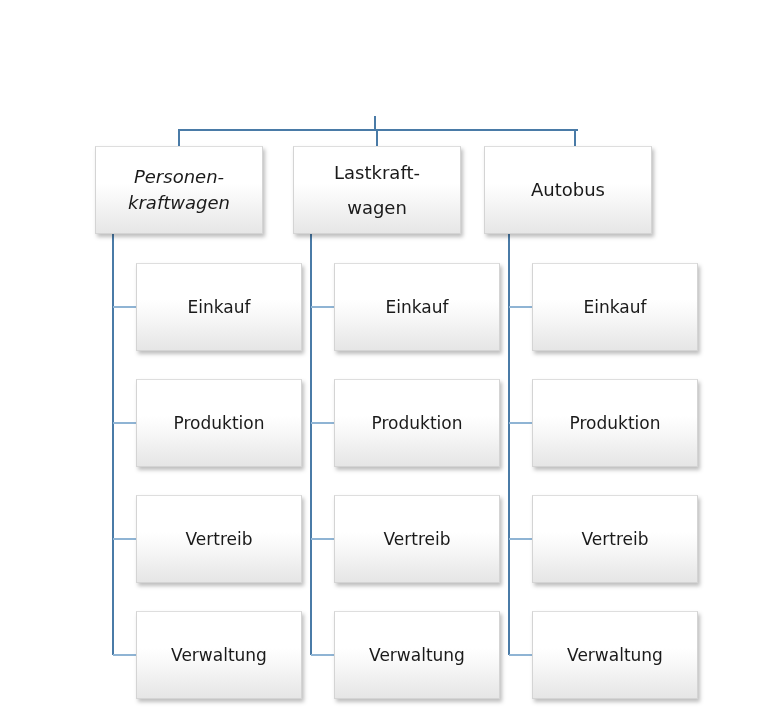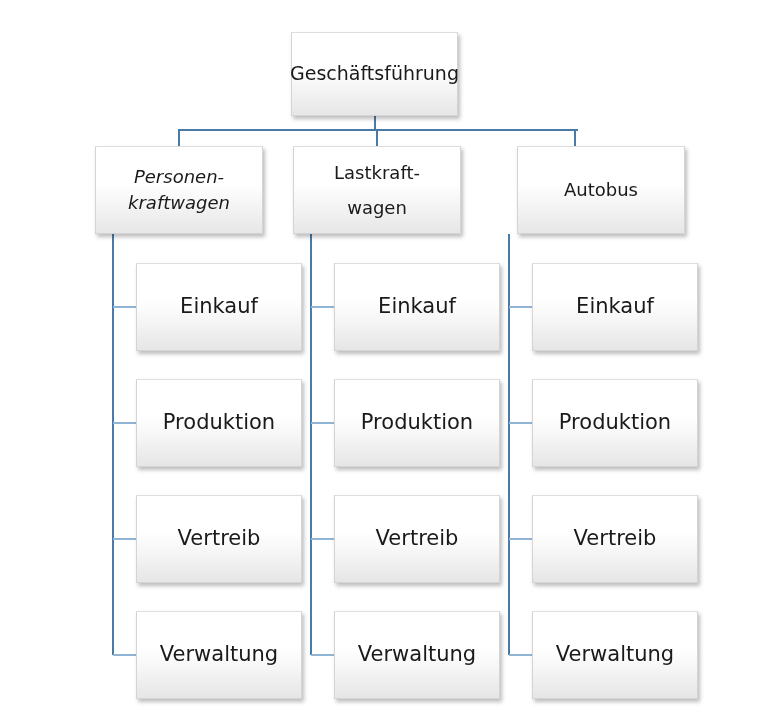--- a/index.html
+++ b/index.html
@@ -56,21 +56,21 @@
     line-height: 1.25;
   }
   .node-division {
     font-size: 18px;
     line-height: 1.45;
   }
   .node-division.loose {
     line-height: 1.95;
   }
   .node-leaf {
-    font-size: 21px;
+    font-size: 17px;
     line-height: 1.3;
   }
 </style>
 </head>
 <body>
 
 <div id="chart-root">
 
   <svg id="connector-layer" viewBox="0 0 777 726" width="777" height="726" aria-hidden="true">
       <line x1="375" y1="116" x2="375" y2="130" stroke="#4a7ba7" stroke-width="1.6" shape-rendering="crispEdges"></line>
@@ -88,34 +88,31 @@
       <line x1="311" y1="539" x2="334" y2="539" stroke="#8fb4d4" stroke-width="1.6" shape-rendering="crispEdges"></line>
       <line x1="311" y1="655" x2="334" y2="655" stroke="#8fb4d4" stroke-width="1.6" shape-rendering="crispEdges"></line>
       <line x1="575" y1="130" x2="575" y2="146" stroke="#4a7ba7" stroke-width="1.6" shape-rendering="crispEdges"></line>
       <line x1="509" y1="234" x2="509" y2="655" stroke="#4a7ba7" stroke-width="1.6" shape-rendering="crispEdges"></line>
       <line x1="509" y1="307" x2="532" y2="307" stroke="#8fb4d4" stroke-width="1.6" shape-rendering="crispEdges"></line>
       <line x1="509" y1="423" x2="532" y2="423" stroke="#8fb4d4" stroke-width="1.6" shape-rendering="crispEdges"></line>
       <line x1="509" y1="539" x2="532" y2="539" stroke="#8fb4d4" stroke-width="1.6" shape-rendering="crispEdges"></line>
       <line x1="509" y1="655" x2="532" y2="655" stroke="#8fb4d4" stroke-width="1.6" shape-rendering="crispEdges"></line>
     </svg>
 
-  <div class="node node-root" style="left:291px; top:32px; width:167px; height:84px;">
-    <span class="node-label">Geschäftsführung</span>
-  </div>
 
   <div id="division-layer">
       <div class="node node-division" style="left: 95px; top: 146px; width: 168px; height: 88px; font-style: italic;">
         <span class="node-label">Personen-
 kraftwagen</span>
       </div>
       <div class="node node-division loose" style="left: 293px; top: 146px; width: 168px; height: 88px;">
         <span class="node-label">Lastkraft-
 wagen</span>
       </div>
-      <div class="node node-division" style="left: 517px; top: 146px; width: 168px; height: 88px; justify-content: center;">
+      <div class="node node-division" style="left: 484px; top: 146px; width: 168px; height: 88px; justify-content: center;">
         <span class="node-label">Autobus</span>
       </div>
     </div>
   <div id="leaf-layer">
       <div class="node node-leaf" style="left: 136px; top: 263px; width: 166px; height: 88px;">
         <span class="node-label">Einkauf</span>
       </div>
       <div class="node node-leaf" style="left: 136px; top: 379px; width: 166px; height: 88px;">
         <span class="node-label">Produktion</span>
       </div>

